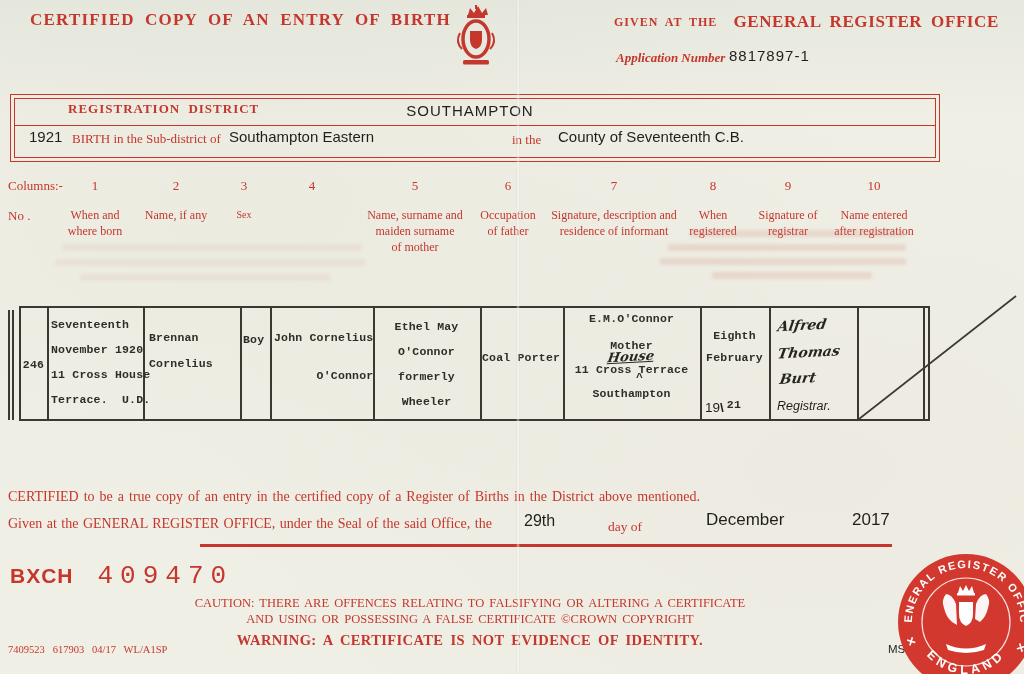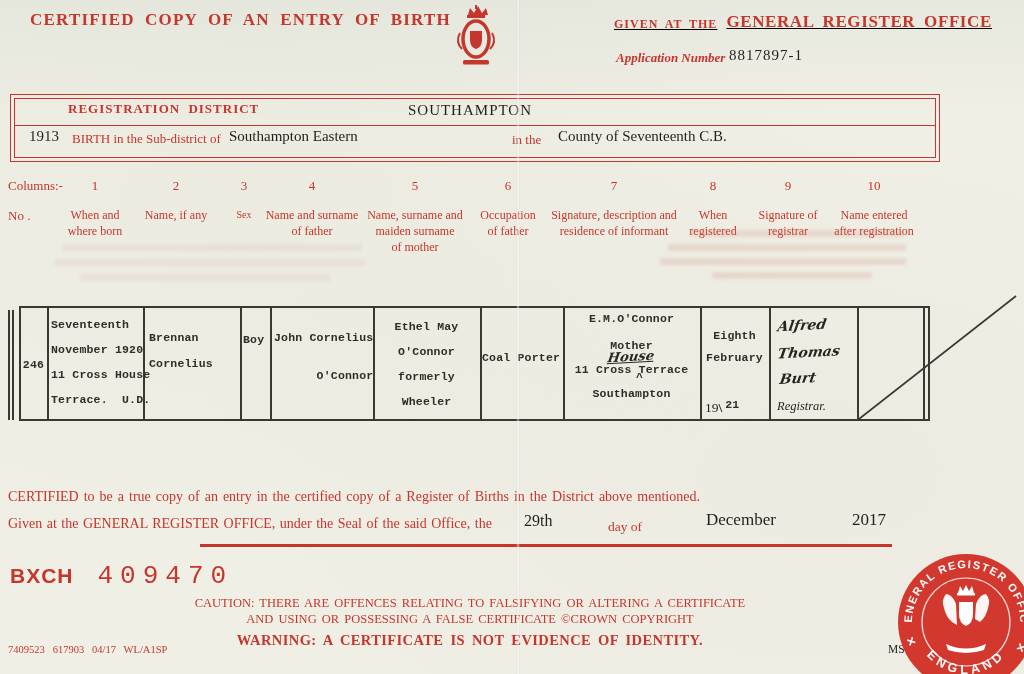--- a/index.html
+++ b/index.html
@@ -14,21 +14,21 @@
     position:relative; width:1024px; height:674px; overflow:hidden;
     background:
       linear-gradient(180deg, rgba(205,213,202,0.28), rgba(205,213,202,0.0) 120px),
       radial-gradient(ellipse at 25% 30%, rgba(190,198,182,0.10), transparent 55%),
       radial-gradient(ellipse at 80% 70%, rgba(210,200,188,0.10), transparent 55%),
       var(--paper);
     font-family:"Liberation Serif",serif;
   }
   .abs{position:absolute;}
   .rs{font-family:"Liberation Serif",serif; color:var(--red);}
-  .bs{font-family:Liberation Serif, serif; color:var(--ink);}
+  .bs{font-family:Liberation Sans, sans-serif; color:var(--ink);}
   .tw{font-family:"Liberation Mono",monospace; font-weight:700; color:var(--type-ink);
       font-size:11.5px; line-height:25px; white-space:pre; letter-spacing:0.2px;}
   .hand{font-family:"DejaVu Serif",serif; font-style:italic; font-weight:700;
         color:#27251f; transform:skewX(-12deg) rotate(-3deg);}
   .pre{white-space:pre-line;}
   .ctr{text-align:center;}
   .vline{position:absolute; background:#3a3831; width:1.5px;}
   .hline{position:absolute; background:#3a3831; height:2px;}
   .redline{position:absolute; background:var(--red);}
   .fold{position:absolute; left:516px; top:0; width:4px; height:674px;
@@ -47,35 +47,35 @@
     <path d="M15 10 l2 -7 4 5 4 -7 4 7 4 -5 2 7 z" fill="#c5362c"></path>
     <rect x="14" y="10" width="18" height="3" fill="#c5362c"></rect>
     <rect x="22" y="0" width="2" height="4" fill="#c5362c"></rect>
     <ellipse cx="23" cy="34" rx="13" ry="18" fill="none" stroke="#c5362c" stroke-width="3.5"></ellipse>
     <path d="M17 26 h12 v9 q0 7 -6 9 q-6 -2 -6 -9 z" fill="#c5362c"></path>
     <path d="M7 28 q-5 9 2 16" stroke="#c5362c" stroke-width="2" fill="none"></path>
     <path d="M39 28 q5 9 -2 16" stroke="#c5362c" stroke-width="2" fill="none"></path>
     <rect x="10" y="55" width="26" height="4.5" rx="1.5" fill="#c5362c"></rect>
   </svg>
 
-  <div class="abs" style="left:614px; top:12px; display:flex; align-items:flex-end; gap:9px;text-decoration:underline;">
+  <div class="abs" style="left:614px; top:12px; display:flex; align-items:center; gap:16px;">
     <span class="rs" style="font-size:12px; font-weight:700; letter-spacing:1px; word-spacing:3px;">GIVEN AT THE</span>
     <span class="rs" style="font-size:17px; font-weight:700; letter-spacing:0.6px; word-spacing:4px;">GENERAL REGISTER OFFICE</span>
   </div>
 
   <div class="abs rs" style="left:616px; top:50px; font-size:13px; font-style:italic; font-weight:700;">Application Number</div>
   <div class="abs bs" style="left:729px; top:47px; font-size:15px; letter-spacing:1px;">8817897-1</div>
 
   <div class="abs" style="left:10px; top:94px; width:928px; height:66px; border:1.2px solid var(--red);">
     <div class="abs" style="left:3px; top:3px; right:3px; bottom:3px; border:1px solid var(--red);"></div>
     <div class="abs redline" style="left:4px; right:4px; top:30px; height:1px;"></div>
   </div>
   <div class="abs rs" style="left:68px; top:101px; font-size:13px; font-weight:700; letter-spacing:1px; word-spacing:4px;">REGISTRATION DISTRICT</div>
   <div class="abs bs ctr" style="left:320px; top:102px; width:300px; font-size:15px; letter-spacing:1px;">SOUTHAMPTON</div>
-  <div class="abs bs" style="left:29px; top:128px; font-size:15px;">1913</div>
+  <div class="abs bs" style="left:29px; top:128px; font-size:15px;">1921</div>
   <div class="abs rs" style="left:72px; top:131px; font-size:13px;">BIRTH in the Sub-district of</div>
   <div class="abs bs" style="left:229px; top:128px; font-size:15px;">Southampton Eastern</div>
   <div class="abs rs" style="left:512px; top:132px; font-size:13px;">in the</div>
   <div class="abs bs" style="left:558px; top:128px; font-size:15px;">County of Seventeenth C.B.</div>
 
   <div class="abs rs" style="left:8px; top:178px; font-size:13px;">Columns:-</div>
   <div class="abs rs" style="left:8px; top:208px; font-size:13px;">No .</div>
 
   <div class="abs rs ctr" style="left:80px;  top:178px; width:30px; font-size:13px;">1</div>
   <div class="abs rs ctr" style="left:161px; top:178px; width:30px; font-size:13px;">2</div>
@@ -85,22 +85,20 @@
   <div class="abs rs ctr" style="left:493px; top:178px; width:30px; font-size:13px;">6</div>
   <div class="abs rs ctr" style="left:599px; top:178px; width:30px; font-size:13px;">7</div>
   <div class="abs rs ctr" style="left:698px; top:178px; width:30px; font-size:13px;">8</div>
   <div class="abs rs ctr" style="left:773px; top:178px; width:30px; font-size:13px;">9</div>
   <div class="abs rs ctr" style="left:859px; top:178px; width:30px; font-size:13px;">10</div>
 
   <div class="abs rs ctr pre" style="left:5px;   top:207px; width:180px; font-size:12px; line-height:16px;">When and
 where born</div>
   <div class="abs rs ctr pre" style="left:86px;  top:207px; width:180px; font-size:12px; line-height:16px;">Name, if any</div>
   <div class="abs rs ctr pre" style="left:154px; top:207px; width:180px; font-size:10px; line-height:16px;">Sex</div>
-  <div class="abs rs ctr pre" style="left:222px; top:207px; width:180px; font-size:12px; line-height:16px;">Name and surname
-of father</div>
   <div class="abs rs ctr pre" style="left:325px; top:207px; width:180px; font-size:12px; line-height:16px;">Name, surname and
 maiden surname
 of mother</div>
   <div class="abs rs ctr pre" style="left:418px; top:207px; width:180px; font-size:12px; line-height:16px;">Occupation
 of father</div>
   <div class="abs rs ctr pre" style="left:524px; top:207px; width:180px; font-size:12px; line-height:16px;">Signature, description and
 residence of informant</div>
   <div class="abs rs ctr pre" style="left:623px; top:207px; width:180px; font-size:12px; line-height:16px;">When
 registered</div>
   <div class="abs rs ctr pre" style="left:698px; top:207px; width:180px; font-size:12px; line-height:16px;">Signature of

